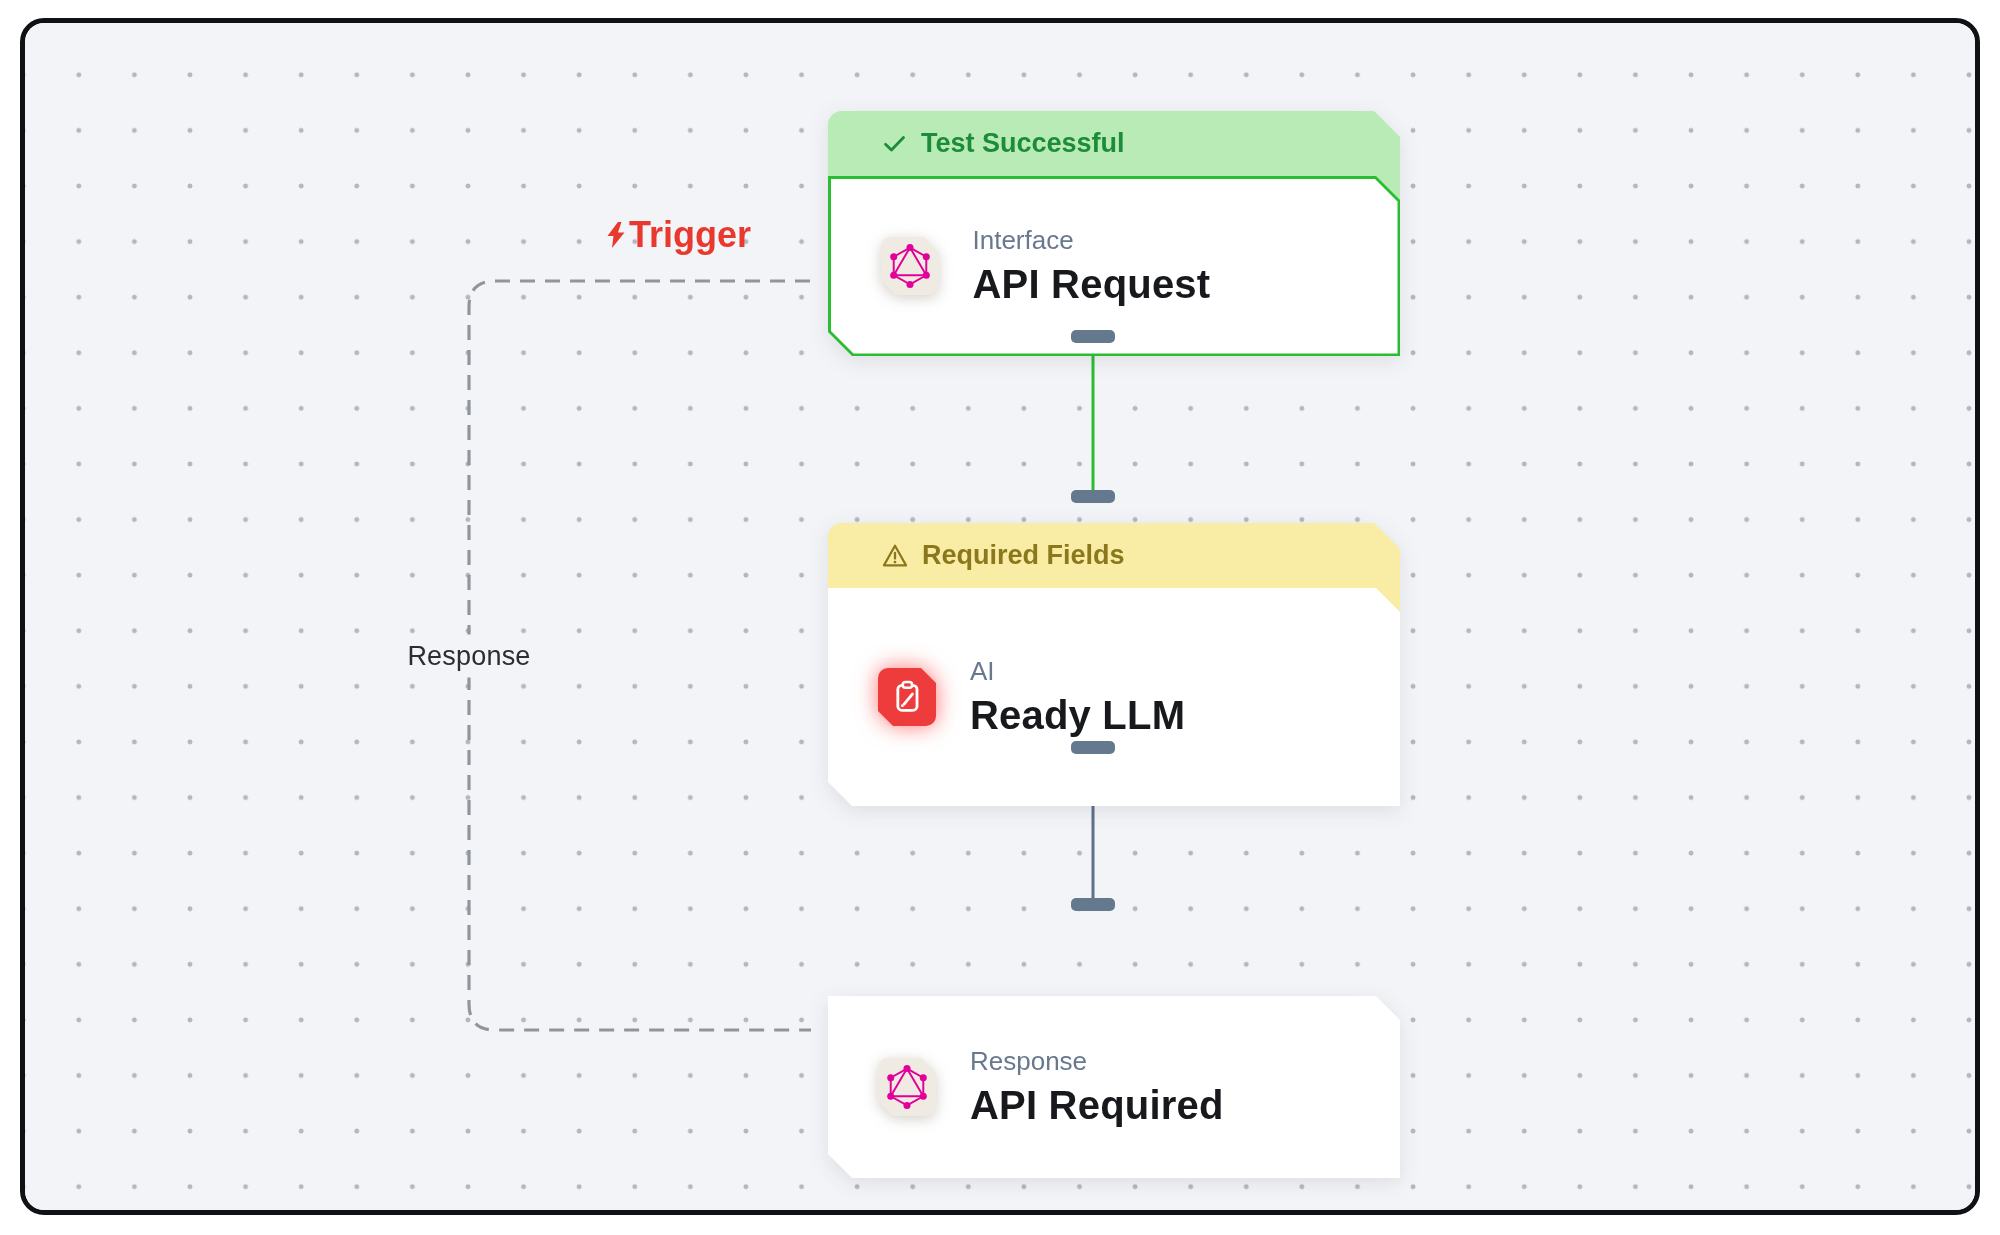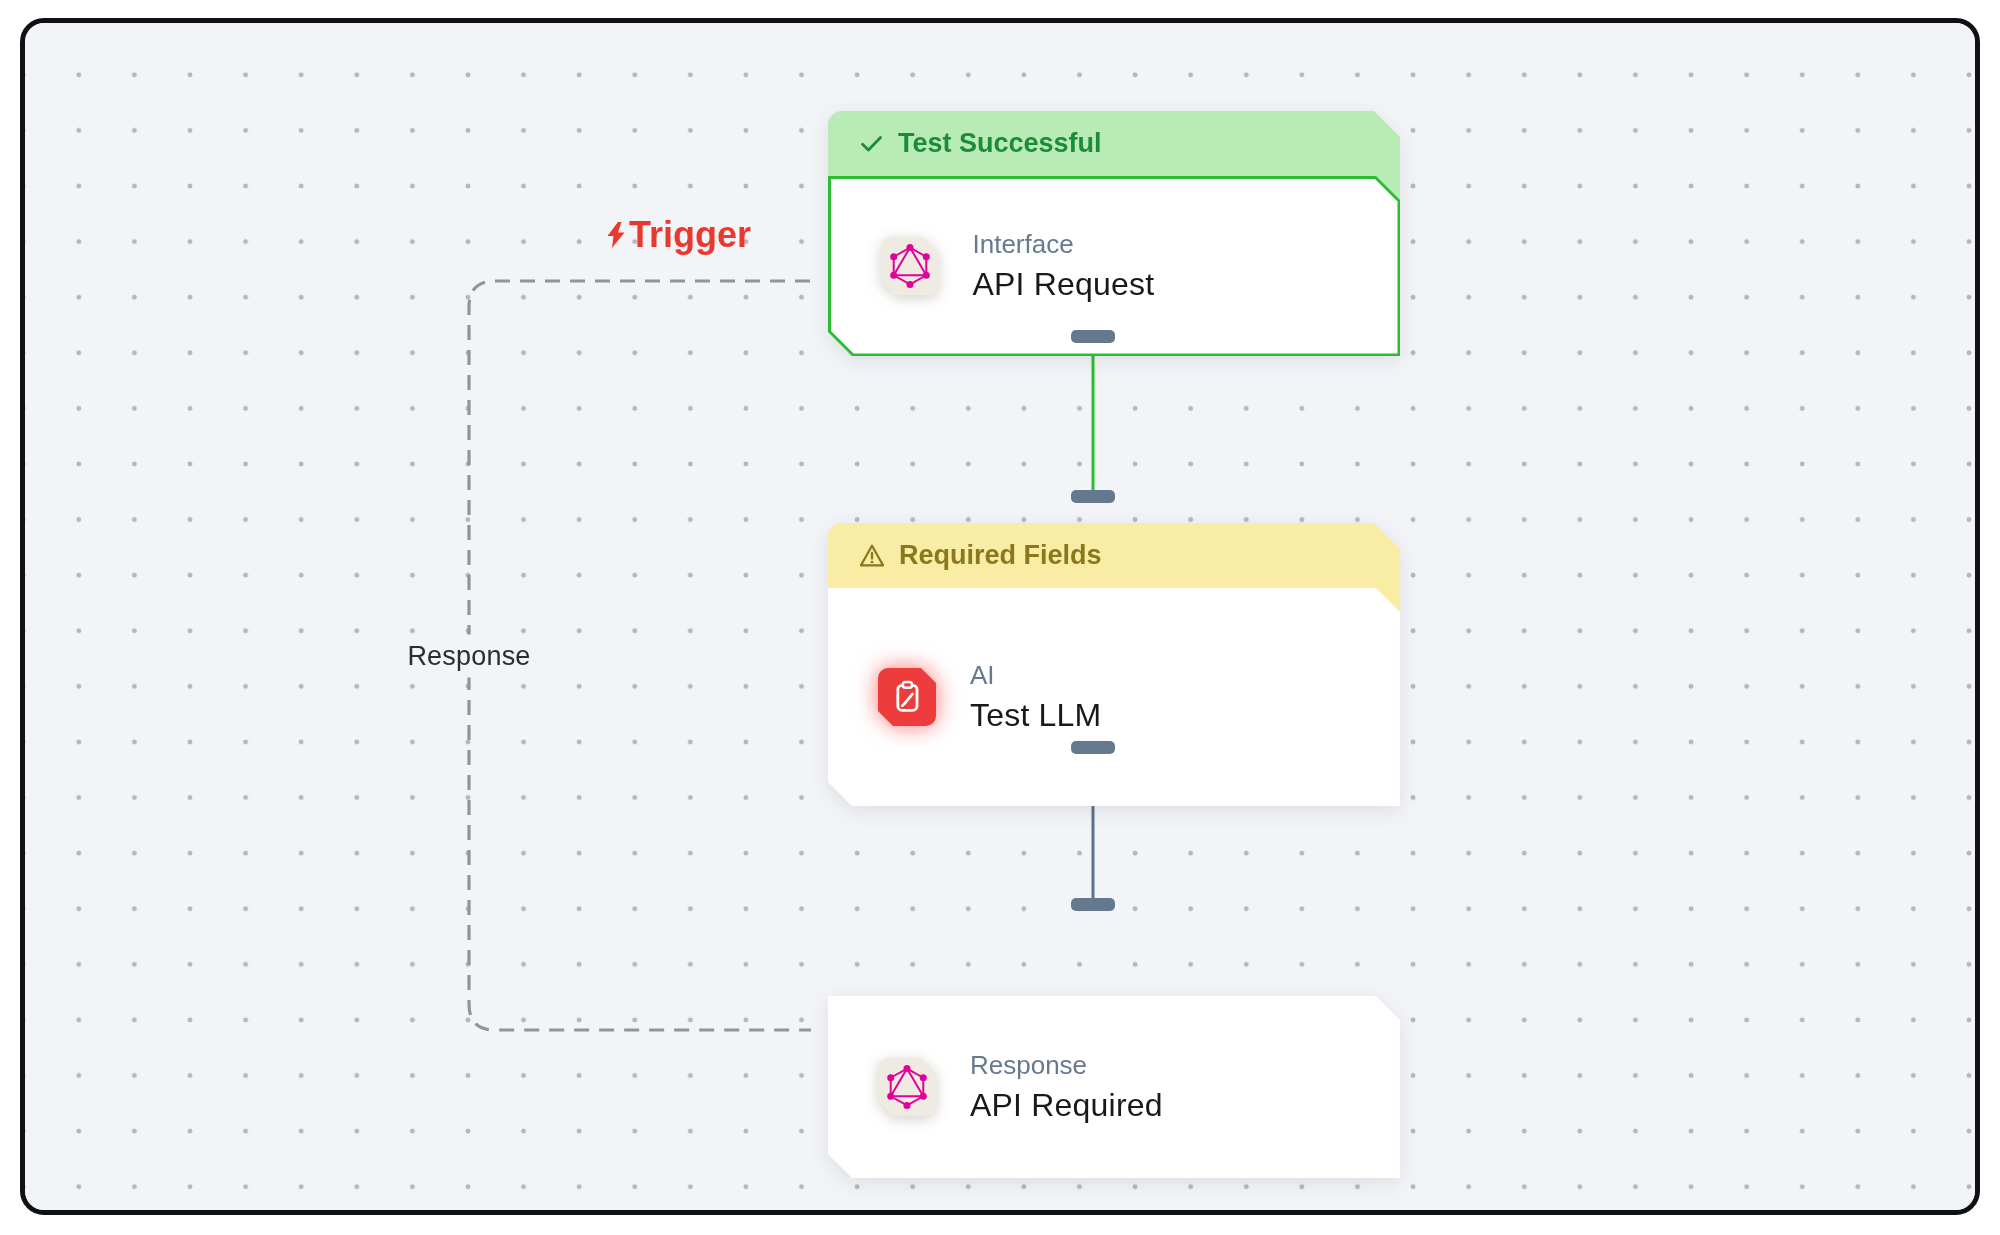--- a/index.html
+++ b/index.html
@@ -50,20 +50,21 @@
   }
 
   
   .node { position: absolute; width: 572px; z-index: 4;
           filter: drop-shadow(0 5px 10px rgba(30,40,60,.10)); }
   .node-header {
     position: absolute; left: 0; right: 0; top: 0; height: 100px;
     border-radius: 14px 0 0 0;
     clip-path: polygon(0 0, calc(100% - 26px) 0, 100% 26px, 100% 100%, 0 100%);
     z-index: 0;
+    padding-left: 23px;
   }
   .node-header-row {
     height: 65px; display: flex; align-items: center; gap: 13px; padding-left: 30px;
     font-size: 27px; font-weight: 700;
   }
   .node--success .node-header { background: #b9ebb7; }
   .node--success .node-header-row { color: #1d8c39; }
   .node--warning .node-header { background: #f9eca5; }
   .node--warning .node-header-row { color: #8b781d; }
   .node--info .node-header { background: #e7ebf9; }
@@ -90,21 +91,21 @@
     display: flex; align-items: center; justify-content: center;
     border-radius: 10px;
     clip-path: polygon(0 0, calc(100% - 15px) 0, 100% 15px, 100% 100%, 15px 100%, 0 calc(100% - 15px));
   }
   .tile--beige { background: #f0ebe2; }
   .tile-wrap { filter: drop-shadow(0 3px 7px rgba(110,100,80,.30)); }
   .tile--red { background: #ee3b3b; }
   .tile-wrap--glow { filter: drop-shadow(0 0 11px rgba(255,70,70,.75)); }
   .node-text { display: flex; flex-direction: column; gap: 6px; }
   .node-category { font-size: 26px; font-weight: 500; color: #68788f; }
-  .node-title { font-size: 32px; font-weight: 400; color: #17191c; letter-spacing: .2px; text-align: center; }
+  .node-title { font-size: 40px; font-weight: 700; color: #17191c; letter-spacing: .2px; text-align: center; }
 
   
   #node-1 { left: 803px; top: 88px;  height: 245px; }
   #node-1 .node-body { height: 180px; }
   #node-2 { left: 803px; top: 500px; height: 239px; }
   #node-2 .node-body { height: 218px; }
   #node-3 { left: 803px; top: 908px; height: 247px; }
   #node-3 .node-body { height: 182px; }
 </style>
 </head>
@@ -187,21 +188,21 @@
                 <svg width="40" height="40" viewBox="0 0 48 48">
                   <rect x="13" y="10" width="23" height="30" rx="5" fill="none" stroke="#ffffff" stroke-width="3.4"></rect>
                   <rect x="19" y="6" width="11" height="7" rx="3" fill="#ee3b3b" stroke="#ffffff" stroke-width="3"></rect>
                   <path d="M20.5 32.5 L30.5 20.5" stroke="#ffffff" stroke-width="3.4" stroke-linecap="round"></path>
                   <circle cx="18.5" cy="34.5" r="1.7" fill="#ffffff"></circle>
                 </svg>
               </div>
             </div>
             <div class="node-text">
               <div class="node-category">AI</div>
-              <div class="node-title">Test LLM</div>
+              <div class="node-title">Ready LLM</div>
             </div>
           </div>
         </div>
       </div>
     </div>
 
     <div class="node node--info" id="node-3">
       <div class="node-body">
         <div class="body-inner">
           <div class="body-row">

